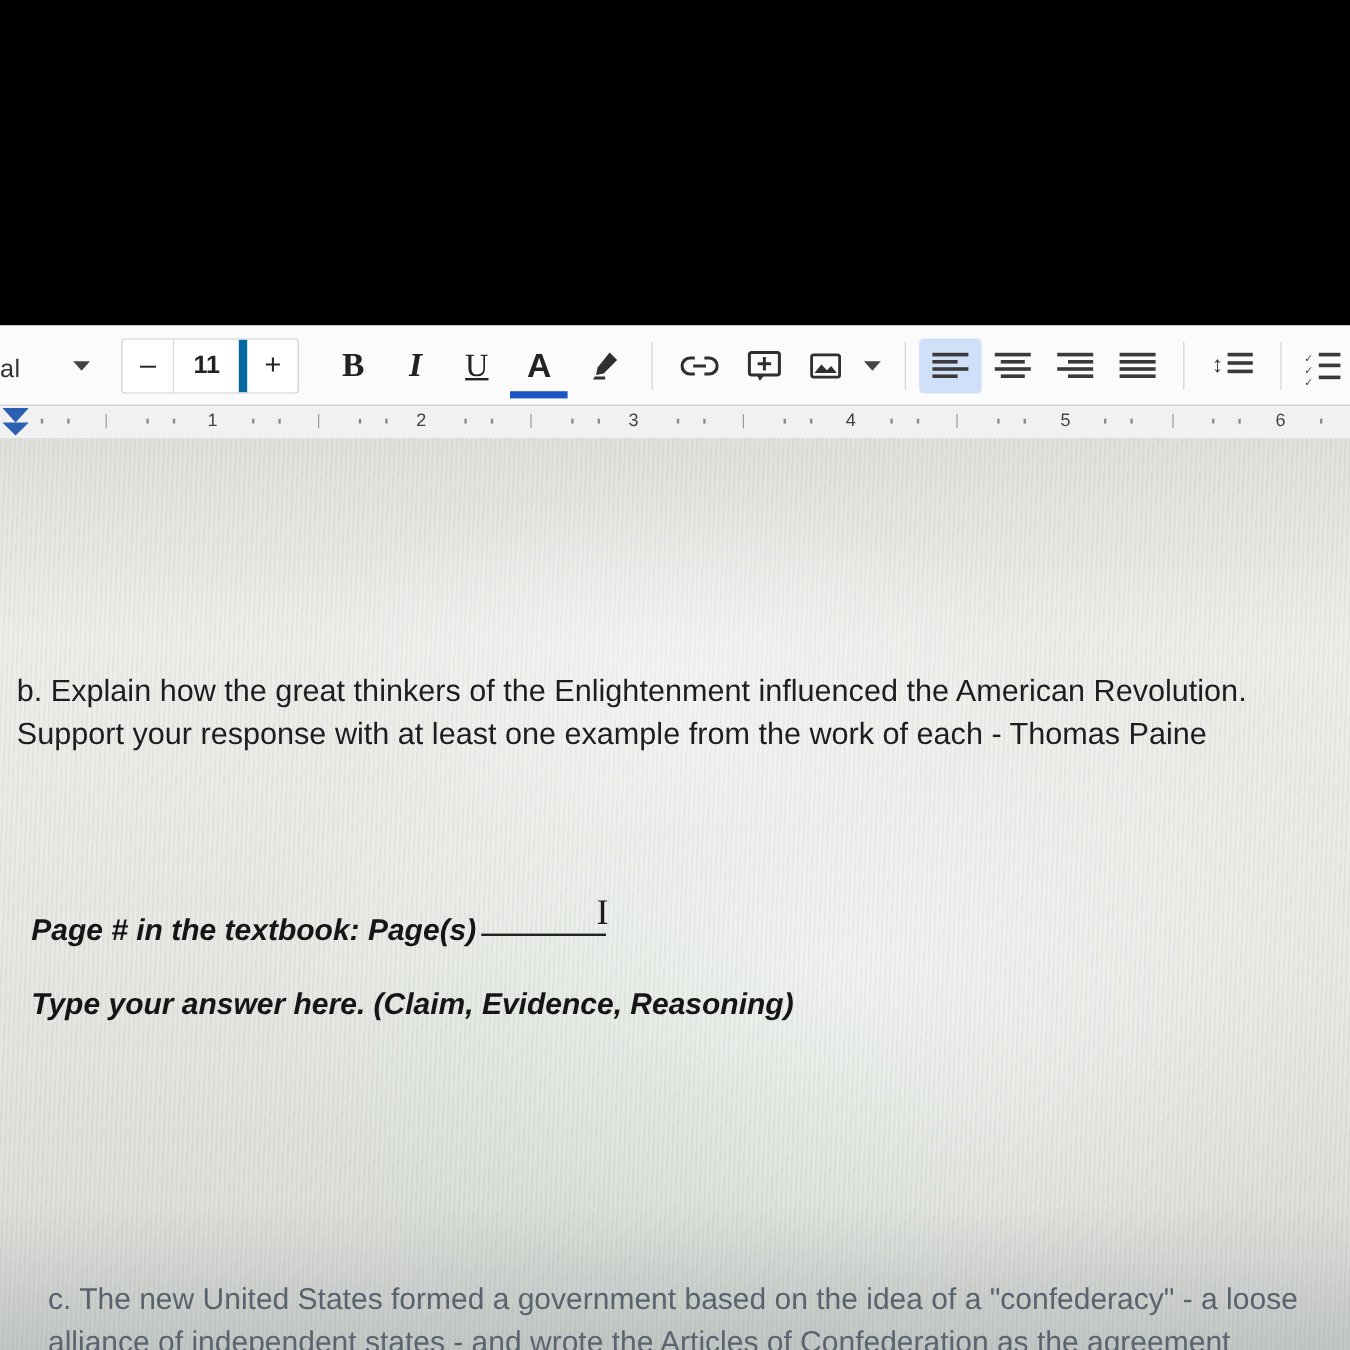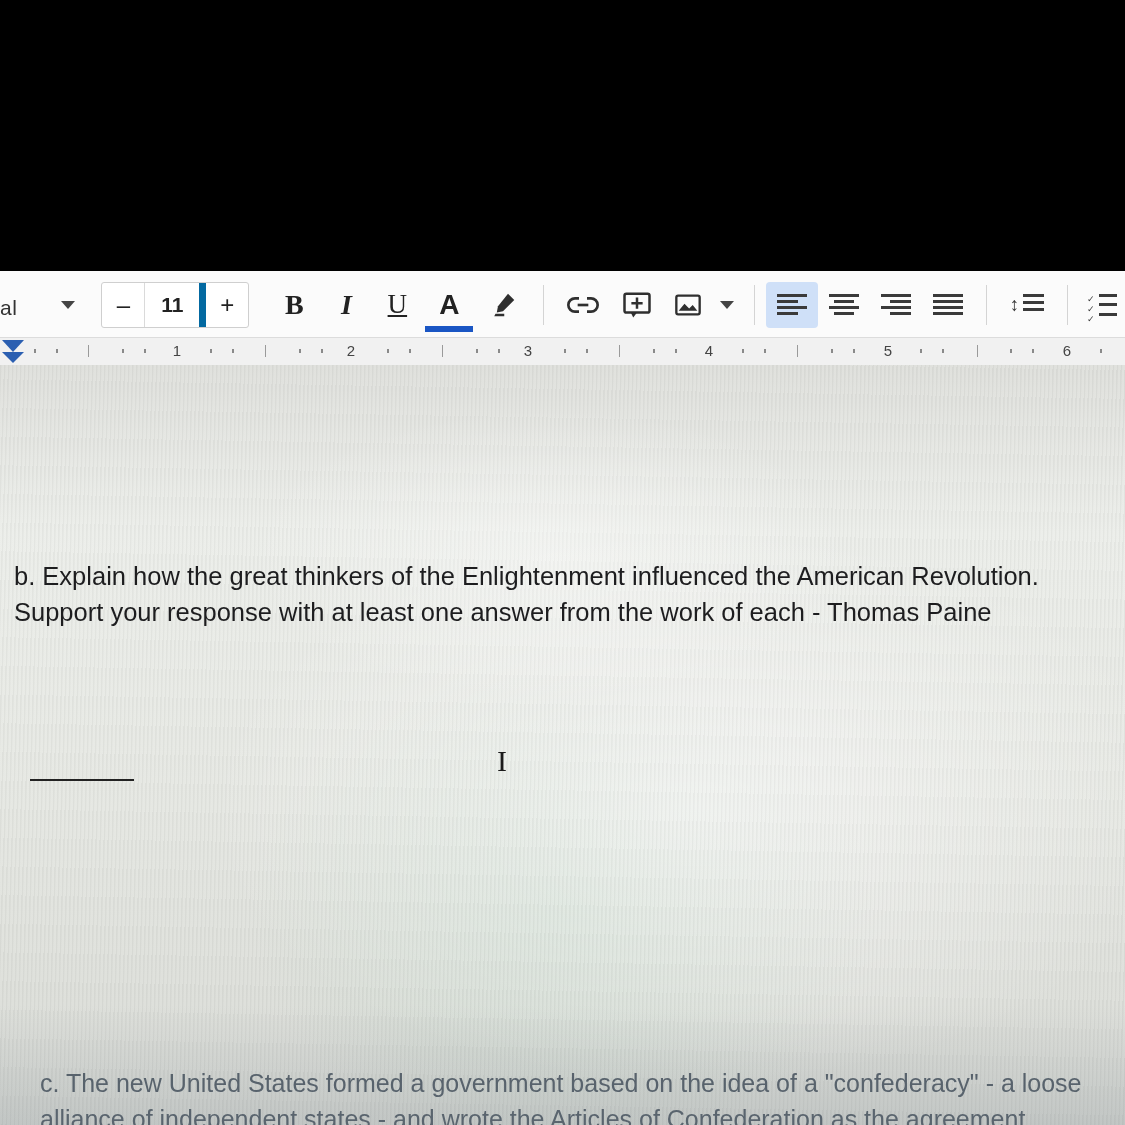--- a/index.html
+++ b/index.html
@@ -467,29 +467,30 @@
     <div class="tick" style="left:1100px"></div>
   </div>
 
   <div class="page">
     <div class="page-sheen"></div>
     <div class="page-moire"></div>
     <div class="glare"></div>
 
     <div class="doc-text para-b">
       <div class="line">b.  Explain how the great thinkers of the Enlightenment influenced the American Revolution.</div>
-      <div class="line">Support your response with at least one answer from the work of each - Thomas Paine</div>
+      <div class="line">Support your response with at least one example from the work of each - Thomas Paine</div>
     </div>
 
     <div class="prompt-line prompt-page">
-      <span class="blank-underline"></span>
+      <span>Page # in the textbook: Page(s)</span><span class="blank-underline"></span>
     </div>
 
     <div class="text-cursor">I</div>
 
+    <div class="prompt-line prompt-answer">Type your answer here. (Claim, Evidence, Reasoning)</div>
 
     <div class="para-c">
       <div class="line">c.  The new United States formed a government based on the idea of a "confederacy" - a loose</div>
       <div class="line">alliance of independent states - and wrote the Articles of Confederation as the agreement</div>
     </div>
 
     <div class="shadow-bottom"></div>
   </div>
 </div>
 

